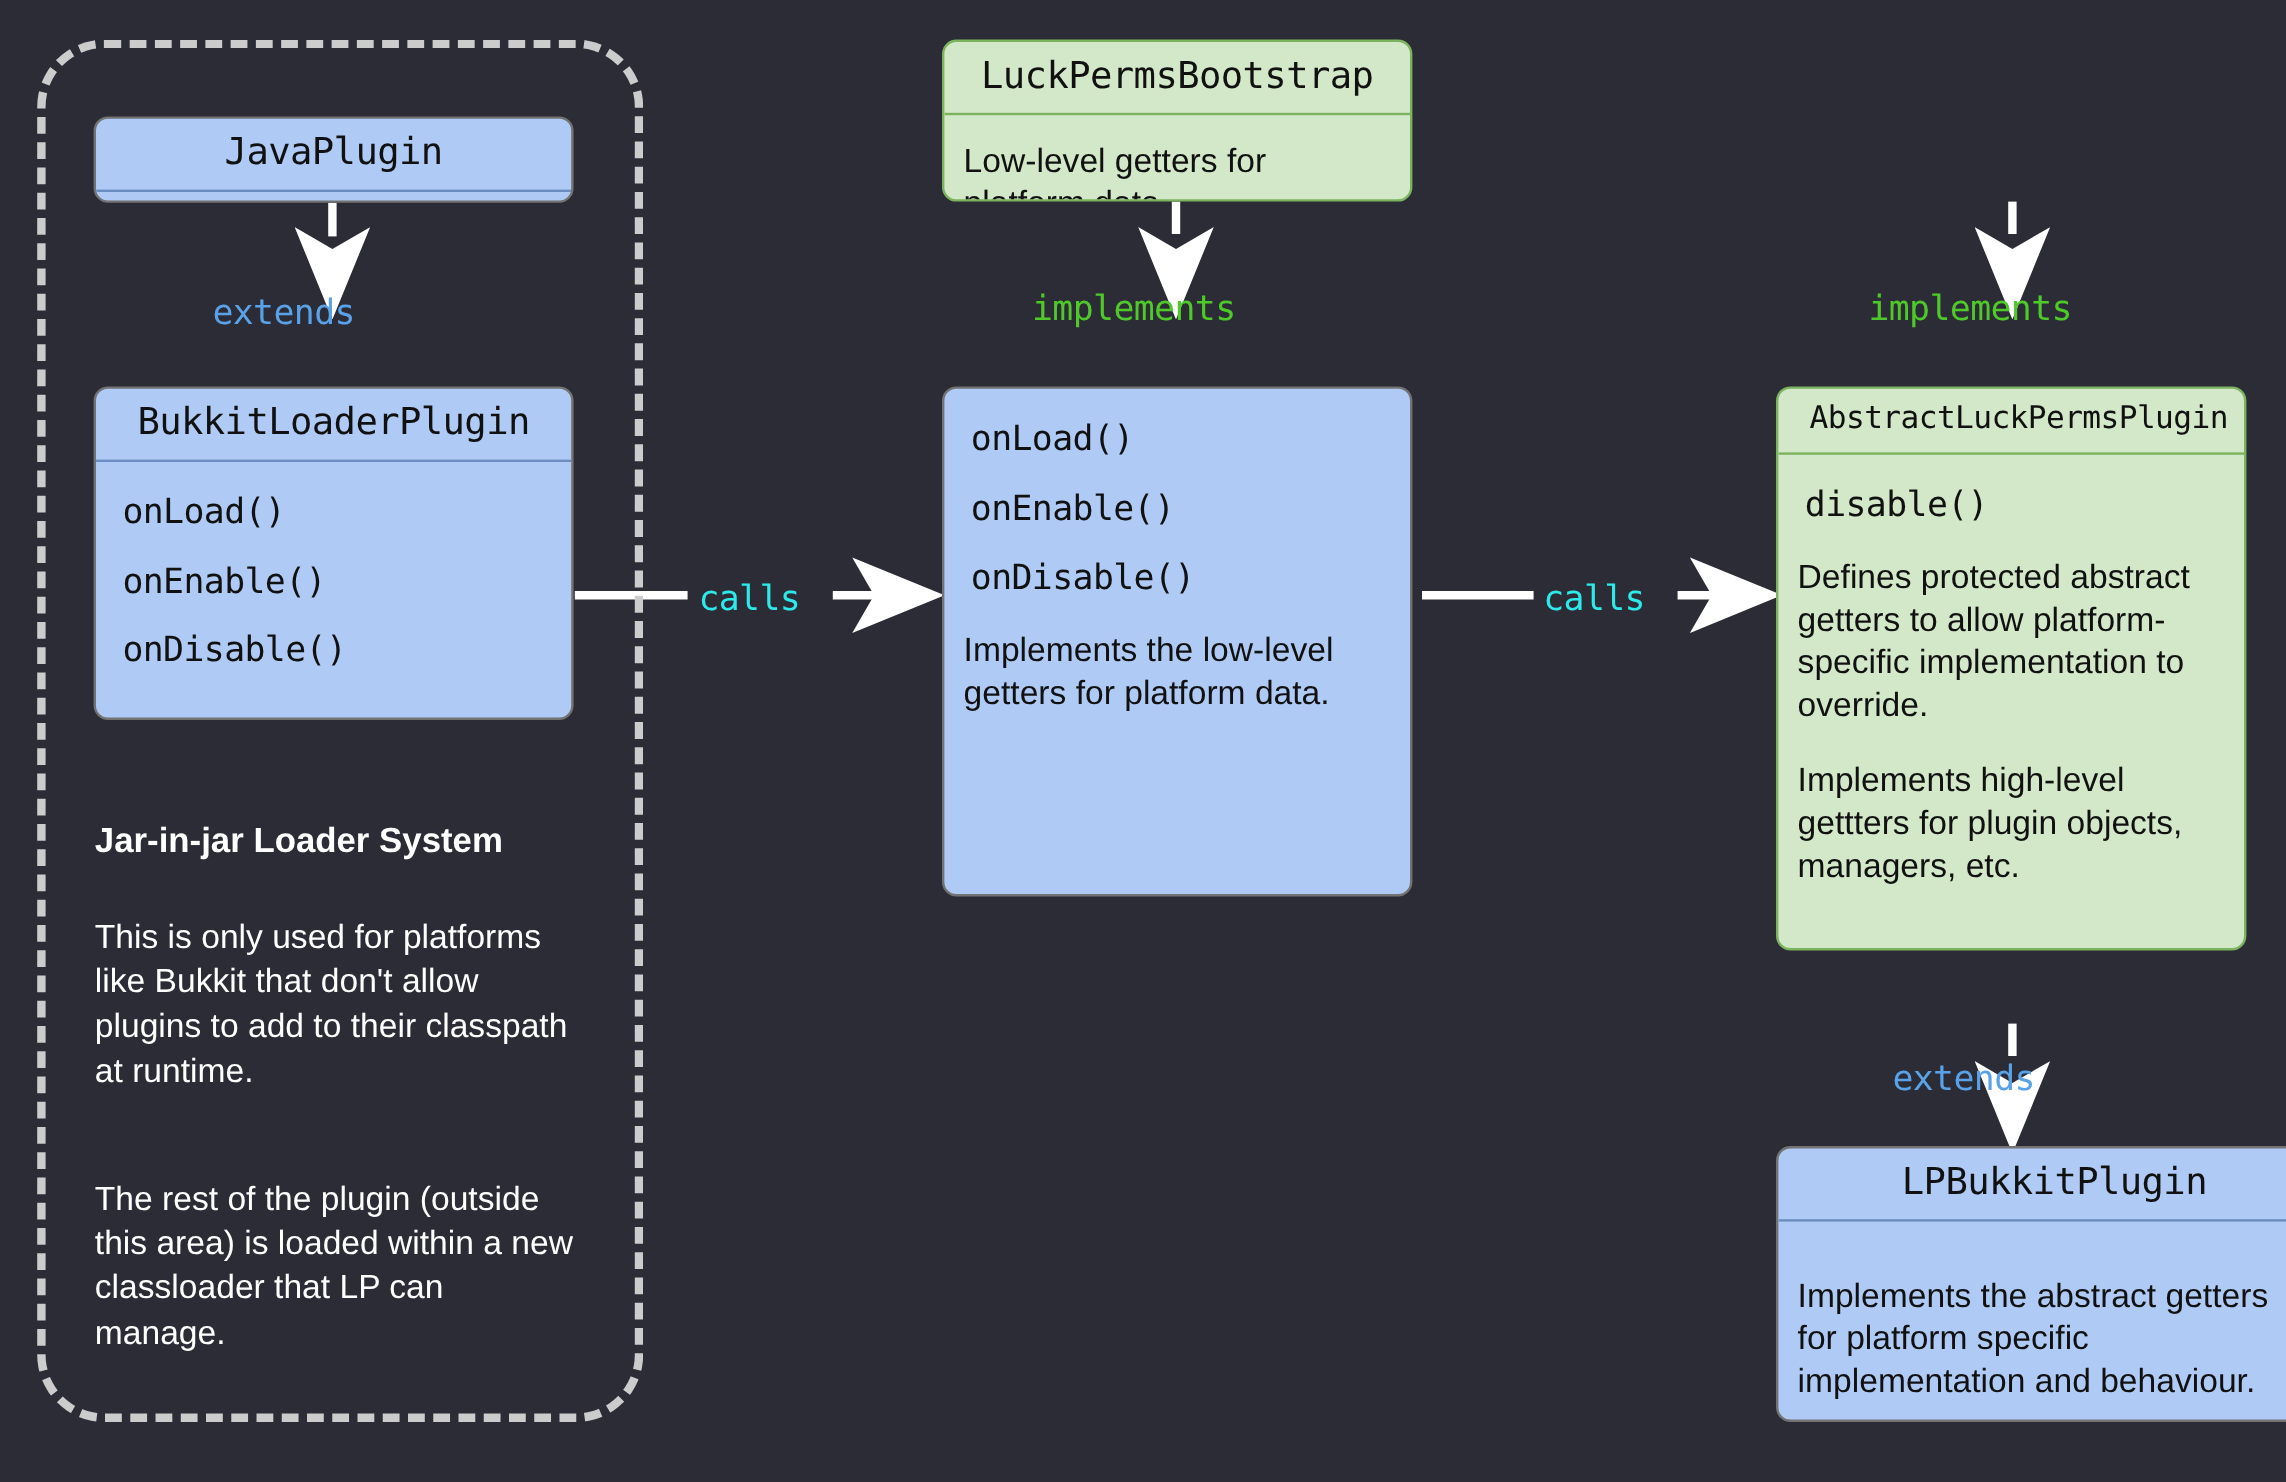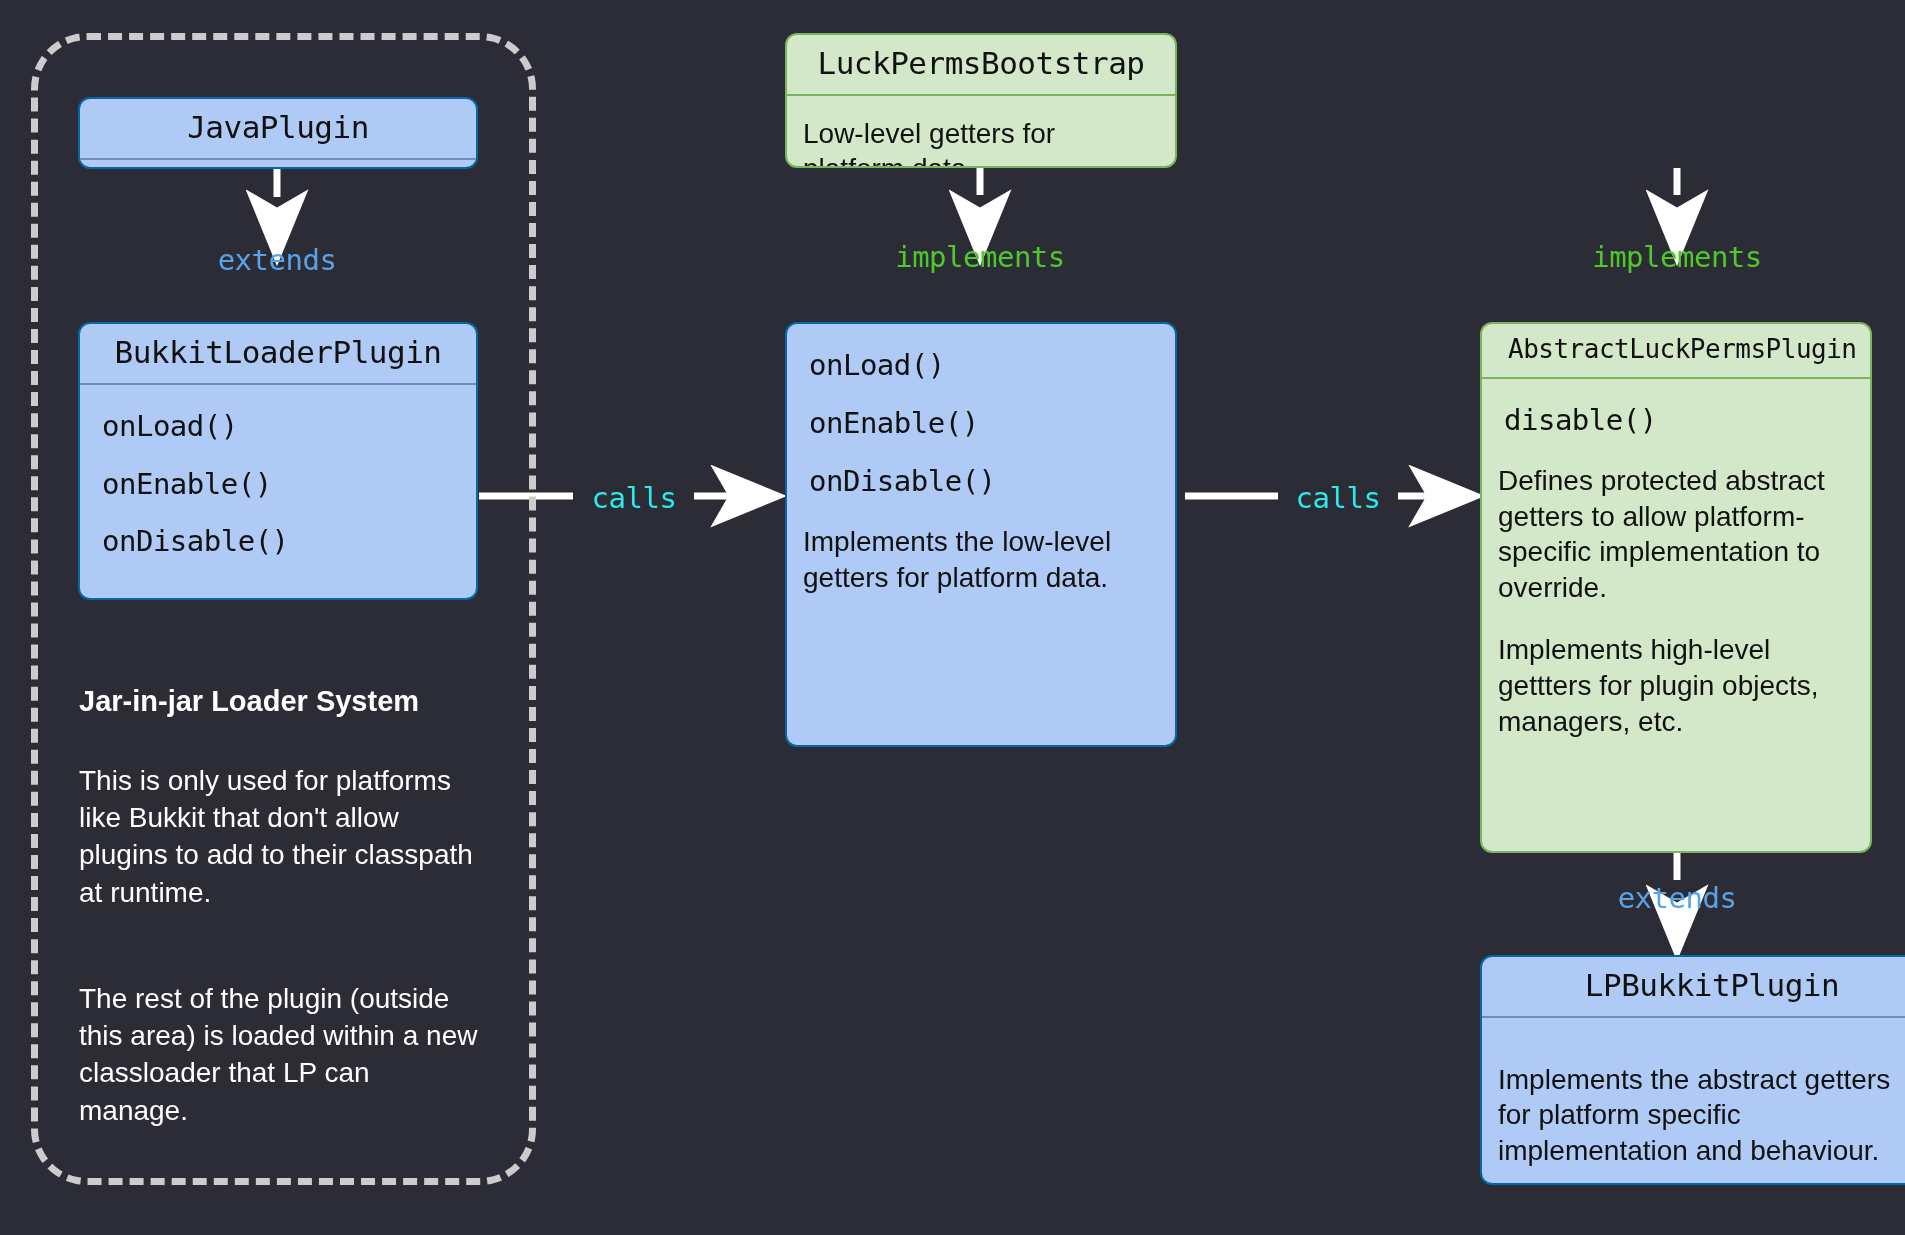--- a/index.html
+++ b/index.html
@@ -22,21 +22,21 @@
 
   
   .node{
     position:absolute;
     box-sizing:border-box;
     border-radius:12px;
     overflow:hidden;
     display:flex;
     flex-direction:column;
   }
-  .node.blue{ background:#afcbf5; border:2px solid #0369a1; }
+  .node.blue{ background:#afcbf5; border:2px solid #737373; }
   .node.green{ background:#d3e8c8; border:2px solid #7cb35e; }
 
   .node .title{
     text-align:center;
     color:#111111;
     font-family:"DejaVu Sans Mono","Liberation Mono",monospace;
     font-size:31px;
     line-height:1.15;
     padding:11px 26px 12px;
     letter-spacing:-0.5px;
@@ -86,21 +86,21 @@
     font-family:"Liberation Sans",sans-serif;
   }
 
   
   .edge-label{
     position:absolute;
     font-family:"DejaVu Sans Mono","Liberation Mono",monospace;
     font-size:29px;
     letter-spacing:-0.5px;
     white-space:nowrap;
-    text-align:center;
+    text-align:left;
   }
   .edge-label.extends{ color:#5aa2e8; }
   .edge-label.implements{ color:#4fc92a; }
   .edge-label.calls{ color:#2ee9e9; }
 
   svg.edges{position:absolute;left:0;top:0;width:1905px;height:1235px;pointer-events:none;}
 </style>
 </head>
 <body>
 
@@ -176,21 +176,21 @@
   <div class="node blue" style="left:785px;top:322px;width:392px;height:425px;">
     <div class="body">
       <div class="method">onLoad()</div>
       <div class="method">onEnable()</div>
       <div class="method">onDisable()</div>
       <div class="desc" style="margin-top:22px;">Implements the low-level getters for platform data.</div>
     </div>
   </div>
 
 
-  <div class="node green" style="left:1480px;top:322px;width:392px;height:531px;">
+  <div class="node green" style="left:1480px;top:322px;width:392px;height:470px;">
     <div class="title small">AbstractLuckPermsPlugin</div>
     <div class="body">
       <div class="method">disable()</div>
       <div class="desc" style="margin-top:20px;">Defines protected abstract getters to allow platform-specific implementation to override.</div>
       <div class="desc" style="margin-top:26px;">Implements high-level gettters for plugin objects, managers, etc.</div>
     </div>
   </div>
 
   <div class="node blue" style="left:1480px;top:955px;width:464px;height:230px;gap:24px;">
     <div class="title">LPBukkitPlugin</div>

